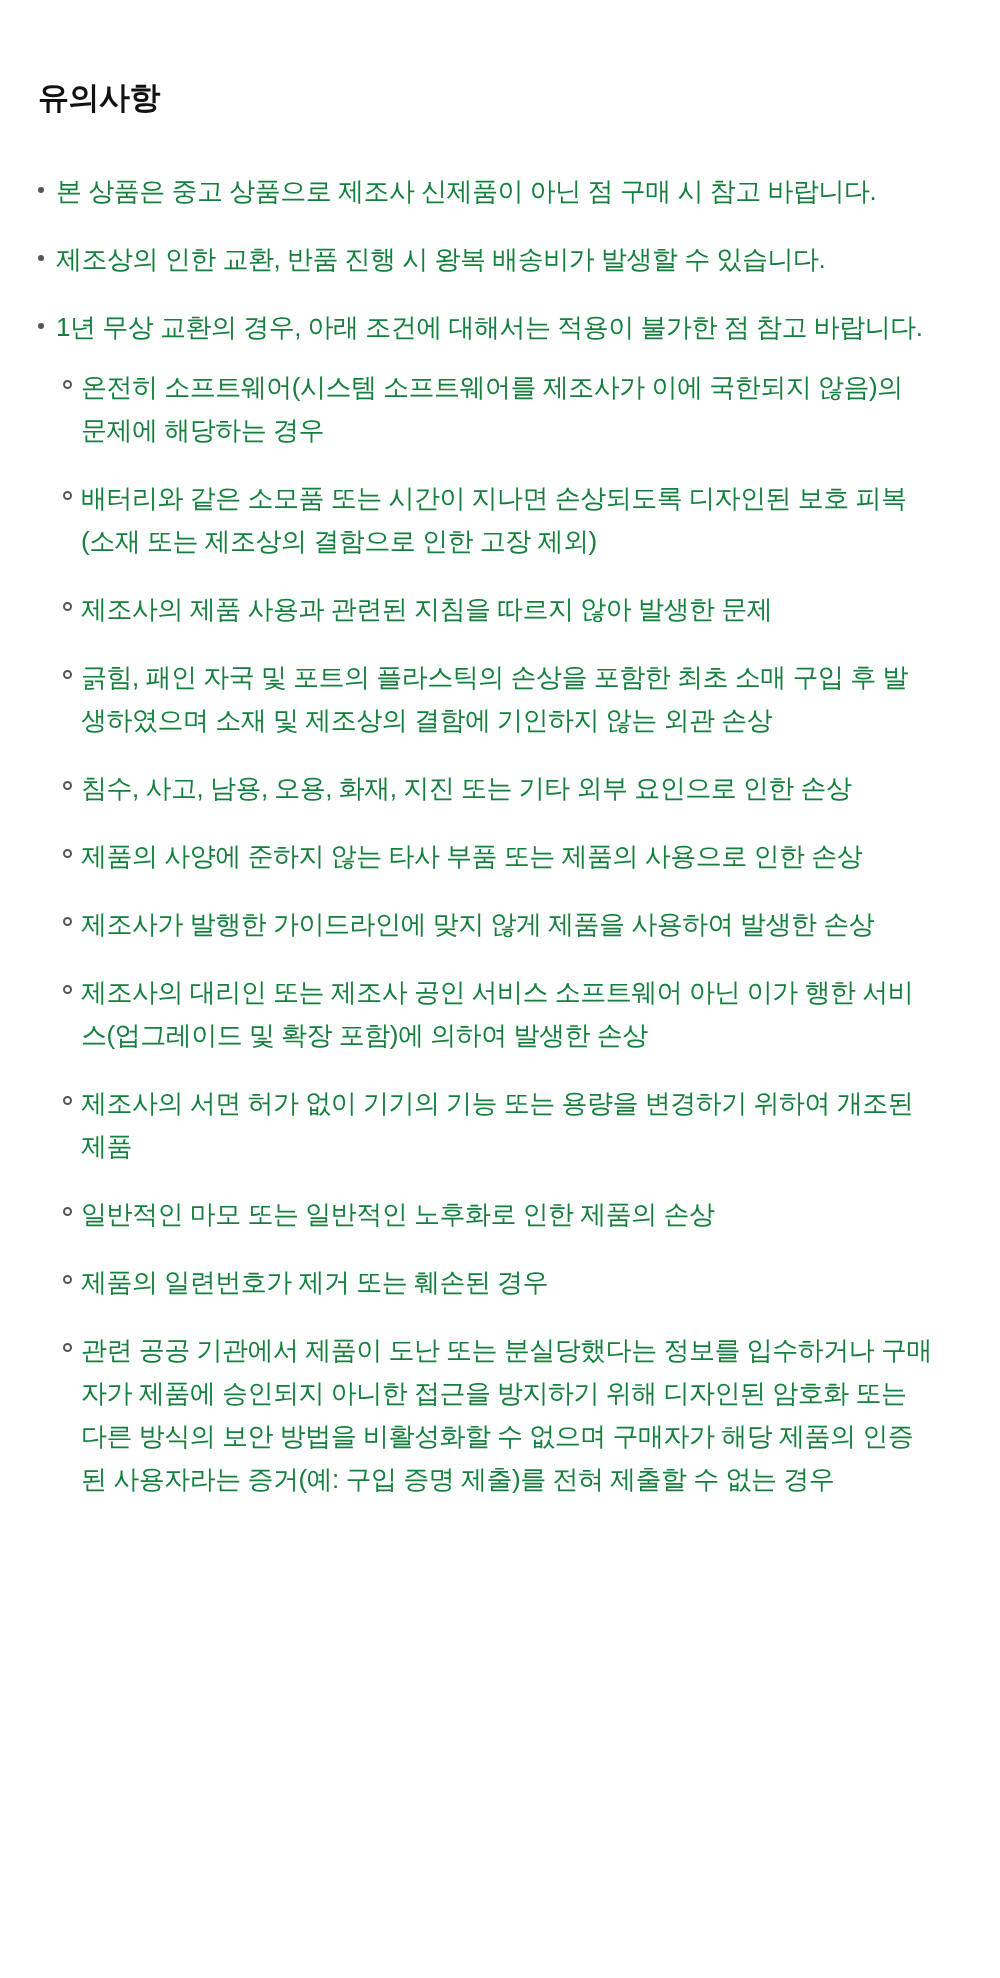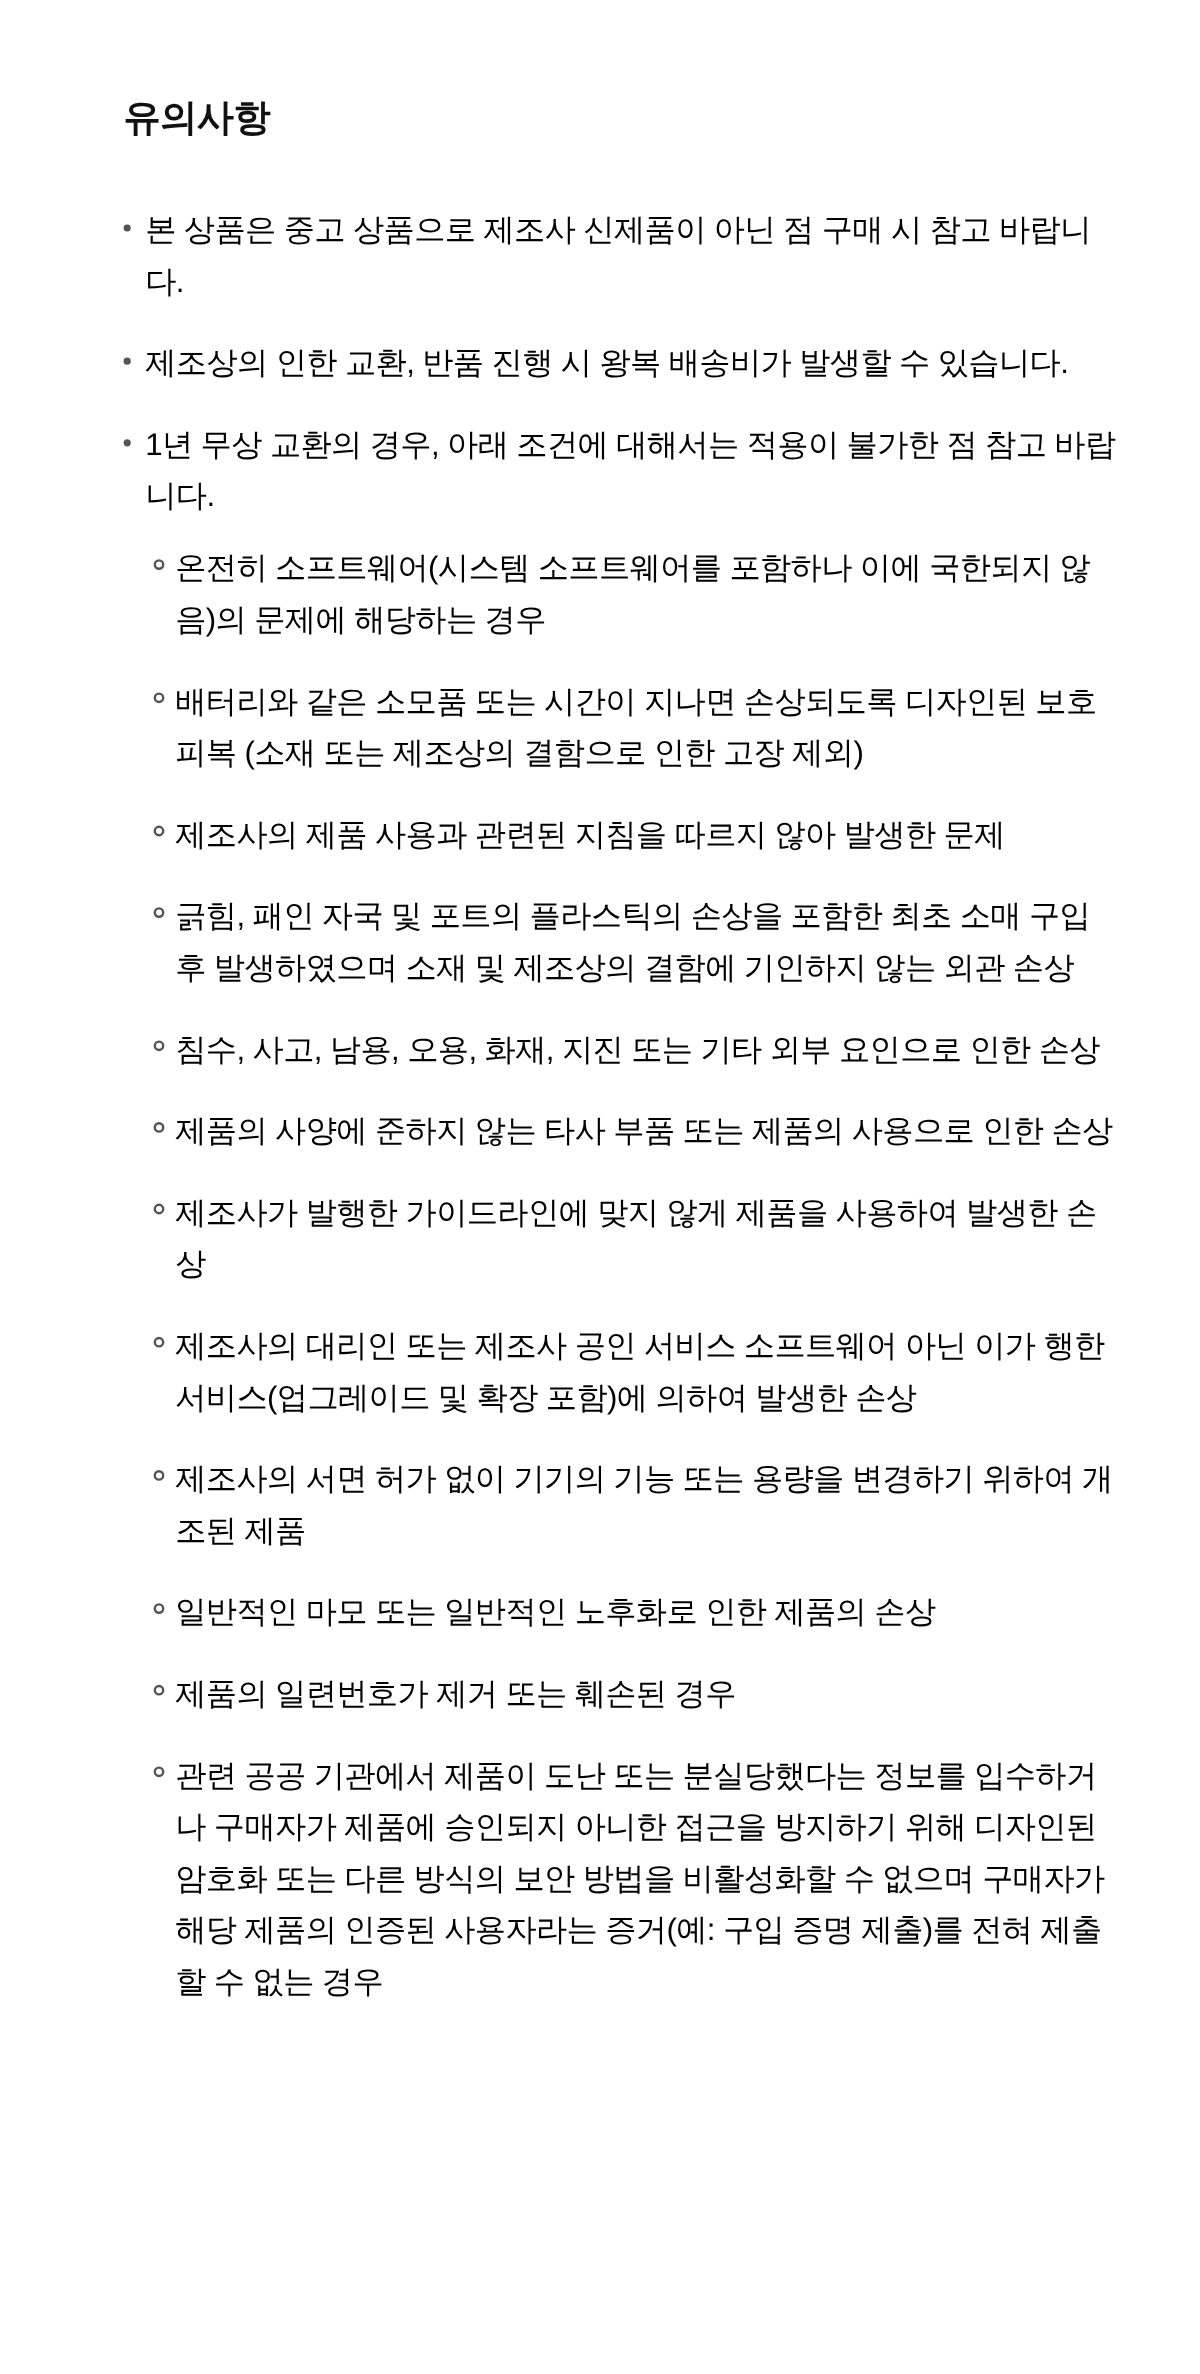--- a/index.html
+++ b/index.html
@@ -4,21 +4,21 @@
 <style>
   * { margin: 0; padding: 0; box-sizing: border-box; }
   html, body {
     background: #ffffff;
     font-family: "Liberation Sans", "DejaVu Sans", sans-serif;
   }
   .page {
     width: 984px;
     min-height: 1978px;
     background: #ffffff;
-    padding: 78px 52px 60px 103px;
+    padding: 78px 52px 60px 38px;
   }
   .page-title {
     font-size: 31px;
     line-height: 39px;
     font-weight: 700;
     color: #111111;
     letter-spacing: -0.5px;
     margin-bottom: 53px;
   }
   ul.notice-list,
@@ -41,21 +41,21 @@
     height: 6px;
     margin-top: 17px;
     border-radius: 50%;
     background: #555555;
   }
   .notice-body { flex: 1 1 auto; min-width: 0; }
   .notice-text,
   .sub-notice-text {
     font-size: 26px;
     line-height: 43px;
-    color: #000000;
+    color: #15803d;
     letter-spacing: -0.5px;
     word-break: break-all;
   }
   ul.sub-notice-list { margin-top: 17px; }
   .sub-notice-item {
     display: flex;
     align-items: flex-start;
     margin-bottom: 25px;
   }
   .sub-notice-item:last-child { margin-bottom: 0; }
@@ -109,21 +109,21 @@
       <div class="notice-body">
         <p class="notice-text">1년 무상 교환의 경우, 아래 조건에 대해서는 적용이 불가한 점 참고 바랍니다.</p>
 
         <ul class="sub-notice-list">
 
           <li class="sub-notice-item">
             <span class="sub-marker-col">
               <span class="bullet-ring"></span>
             </span>
             <div class="sub-notice-body">
-              <p class="sub-notice-text">온전히 소프트웨어(시스템 소프트웨어를 포함하나 이에 국한되지 않음)의 문제에 해당하는 경우</p>
+              <p class="sub-notice-text">온전히 소프트웨어(시스템 소프트웨어를 제조사가 이에 국한되지 않음)의 문제에 해당하는 경우</p>
             </div>
           </li>
 
           <li class="sub-notice-item">
             <span class="sub-marker-col">
               <span class="bullet-ring"></span>
             </span>
             <div class="sub-notice-body">
               <p class="sub-notice-text">배터리와 같은 소모품 또는 시간이 지나면 손상되도록 디자인된 보호 피복 (소재 또는 제조상의 결함으로 인한 고장 제외)</p>
             </div>

